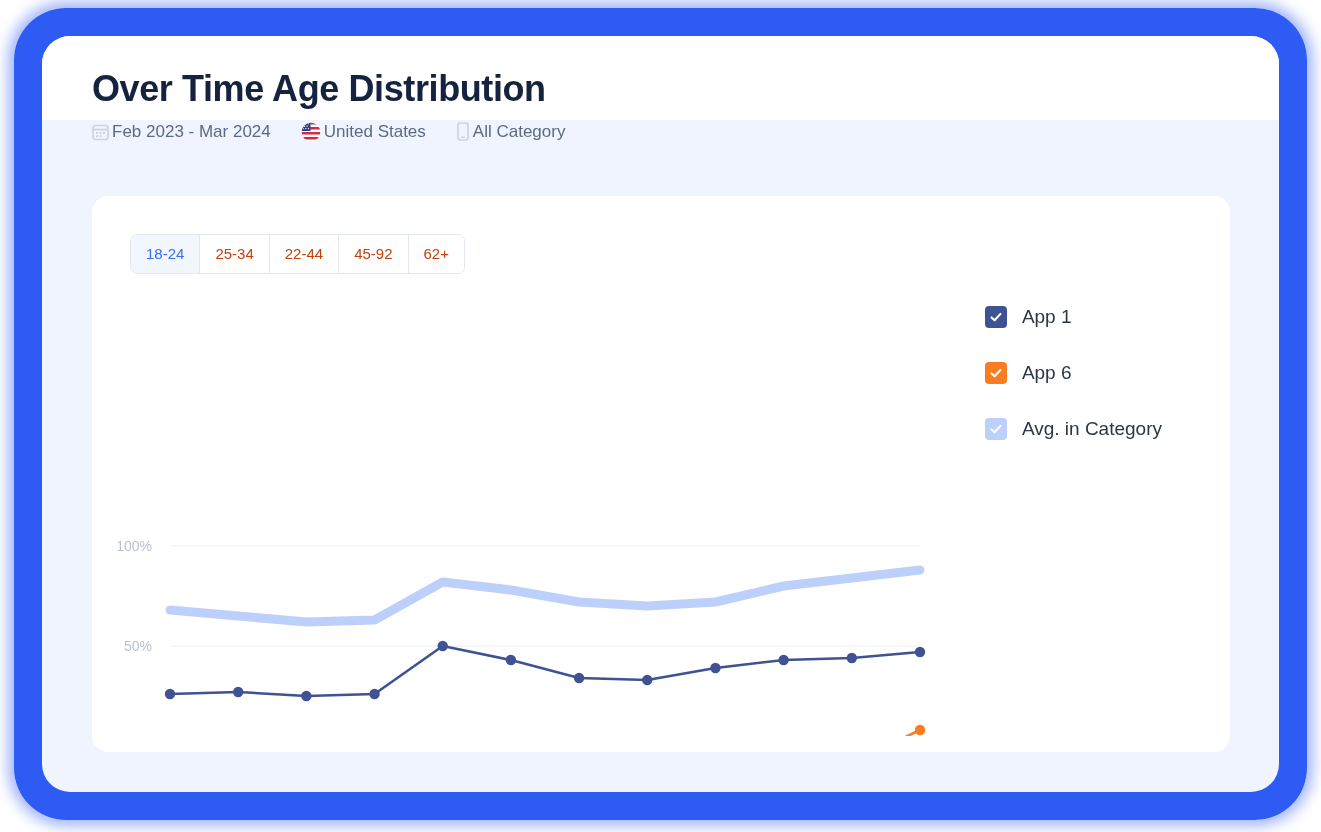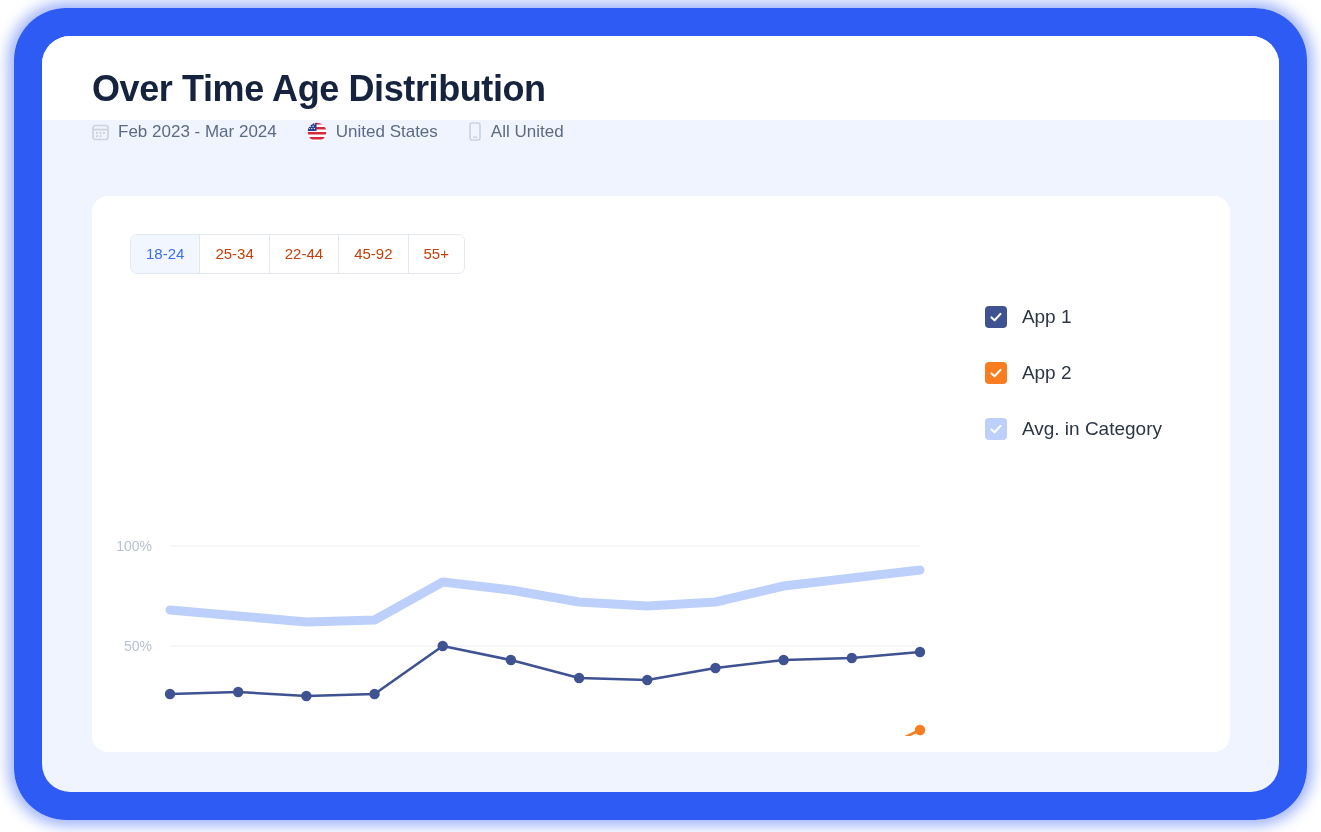--- a/index.html
+++ b/index.html
@@ -54,21 +54,21 @@
     margin: 0 0 14px 0;
     line-height: 1.05;
   }
   #meta-row {
     display: flex;
     align-items: center;
     gap: 30px;
     font-size: 17px;
     color: #5c6b85;
   }
-  .meta-item { display: flex; align-items: center; gap: 9px; white-space: nowrap; }
+  .meta-item { display: flex; align-items: center; gap: 3px; white-space: nowrap; }
   .meta-item .ico { display:flex; align-items:center; justify-content:center; }
 
   
   #chart-card {
     position: absolute;
     left: 50px; top: 160px;
     width: 1138px; height: 556px;
     background: #ffffff;
     border-radius: 16px;
   }
@@ -177,34 +177,34 @@
           <span>United States</span>
         </div>
 
         <div class="meta-item">
           <span class="ico">
             <svg width="14" height="19" viewBox="0 0 14 19">
               <rect x="2" y="1" width="10" height="17" rx="2.2" fill="none" stroke="#ccd4e0" stroke-width="1.7"></rect>
               <line x1="5" y1="15.2" x2="9" y2="15.2" stroke="#ccd4e0" stroke-width="1.5"></line>
             </svg>
           </span>
-          <span>All United</span>
+          <span>All Category</span>
         </div>
 
       </div>
     </div>
 
     <div id="chart-card">
 
       <div id="age-tabs">
           <div class="tab active">18-24</div>
           <div class="tab">25-34</div>
           <div class="tab">22-44</div>
           <div class="tab">45-92</div>
-          <div class="tab">55+</div>
+          <div class="tab">62+</div>
         </div>
 
       <div id="plot-wrap">
         <svg id="plot-svg" width="1138" height="420" viewBox="0 0 1138 420">
             <line x1="78" y1="550" x2="828" y2="550" stroke="#f2f4f8" stroke-width="1.4"></line>
             <text x="60" y="555" text-anchor="end" font-size="14" fill="#b9c2d2" font-family="&quot;Liberation Sans&quot;, sans-serif">0%</text>
             <line x1="78" y1="430" x2="828" y2="430" stroke="#f2f4f8" stroke-width="1.4"></line>
             <text x="60" y="435" text-anchor="end" font-size="14" fill="#b9c2d2" font-family="&quot;Liberation Sans&quot;, sans-serif">25%</text>
             <line x1="78" y1="330" x2="828" y2="330" stroke="#f2f4f8" stroke-width="1.4"></line>
             <text x="60" y="335" text-anchor="end" font-size="14" fill="#b9c2d2" font-family="&quot;Liberation Sans&quot;, sans-serif">50%</text>
@@ -272,21 +272,21 @@
               </svg>
             </span>
             <span class="legend-label">App 1</span>
           </div>
           <div class="legend-item">
             <span class="cbox" style="background: rgb(249, 125, 32);">
               <svg width="14" height="14" viewBox="0 0 14 14">
                 <polyline points="2.5,7.4 5.6,10.3 11.5,3.9" fill="none" stroke="#ffffff" stroke-width="2.1" stroke-linecap="round" stroke-linejoin="round"></polyline>
               </svg>
             </span>
-            <span class="legend-label">App 2</span>
+            <span class="legend-label">App 6</span>
           </div>
           <div class="legend-item">
             <span class="cbox" style="background: rgb(189, 208, 251);">
               <svg width="14" height="14" viewBox="0 0 14 14">
                 <polyline points="2.5,7.4 5.6,10.3 11.5,3.9" fill="none" stroke="#ffffff" stroke-width="2.1" stroke-linecap="round" stroke-linejoin="round"></polyline>
               </svg>
             </span>
             <span class="legend-label">Avg. in Category</span>
           </div>
         </div>

